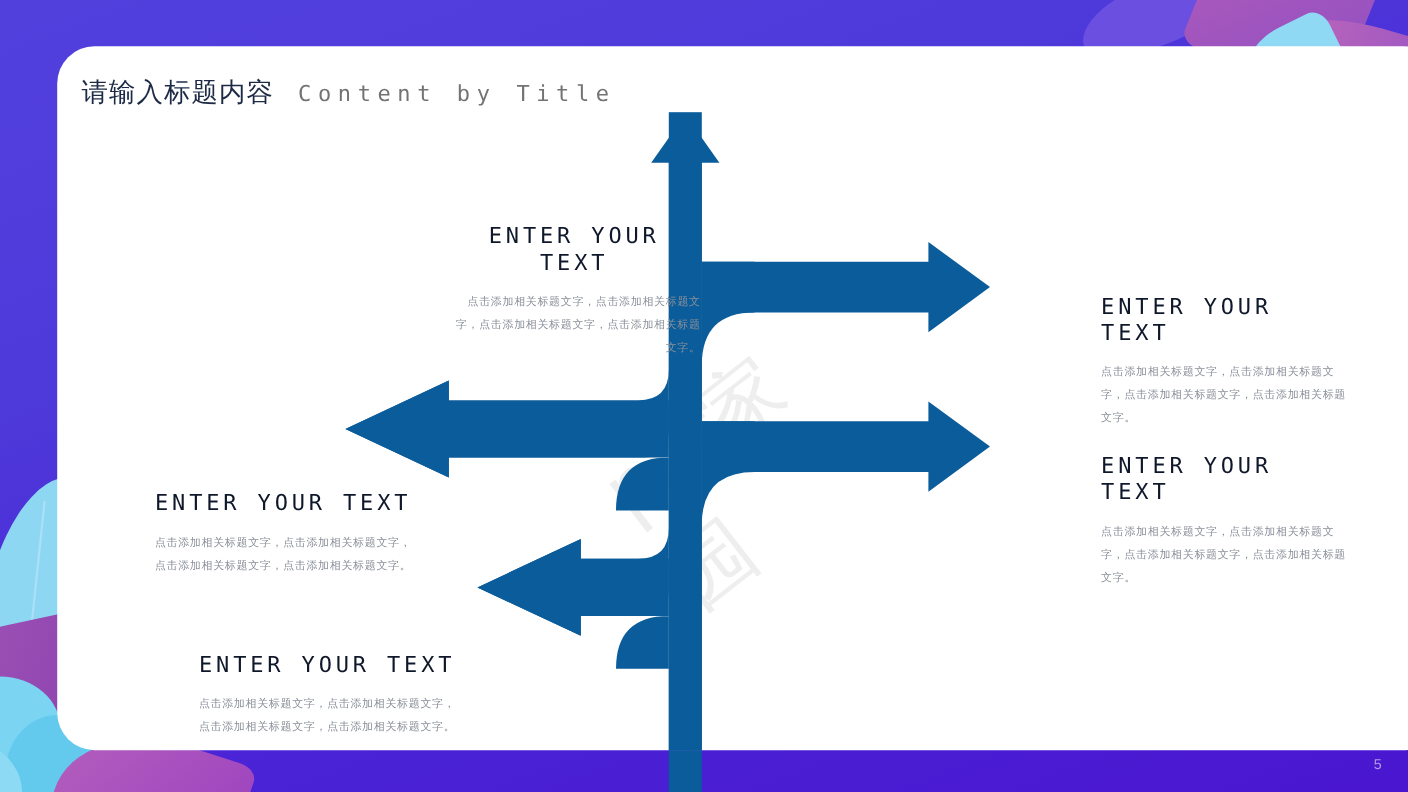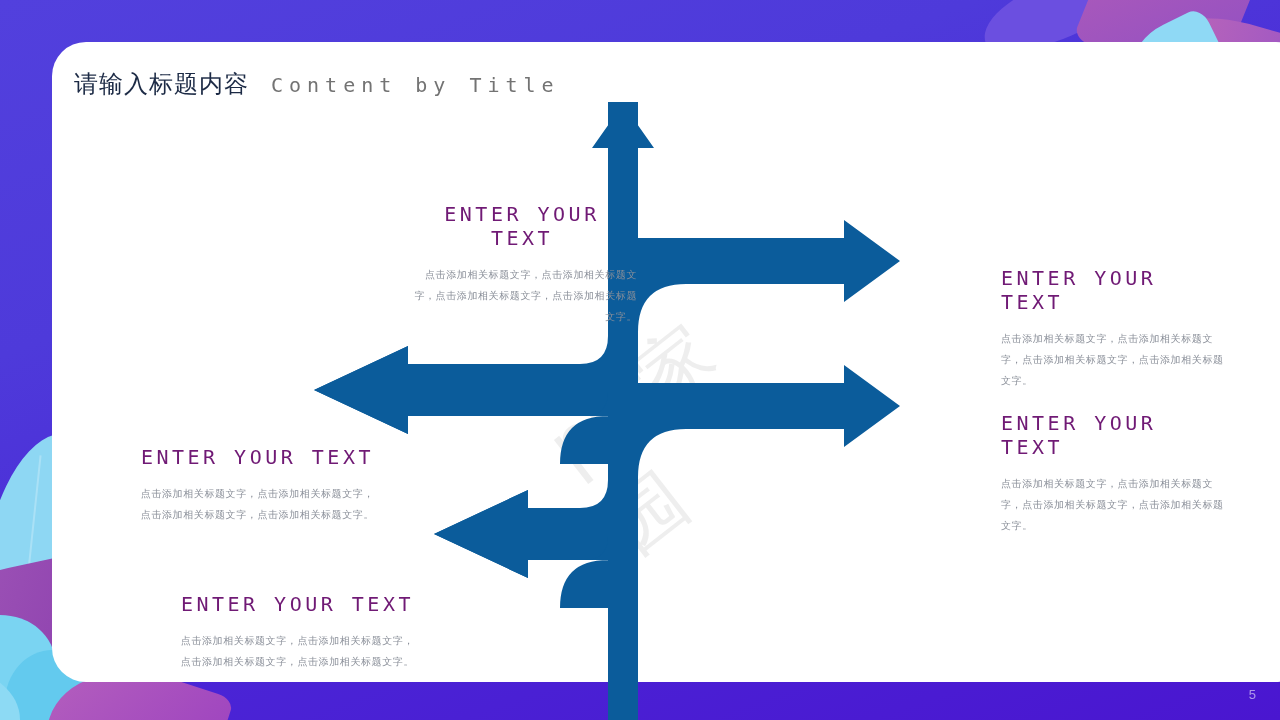--- a/index.html
+++ b/index.html
@@ -93,21 +93,21 @@
     left: 0;
     top: 0;
   }
 
   
   .tb { position: absolute; }
   .tb h3 {
     margin: 0 0 14px 0;
     font-size: 20px;
     font-weight: normal;
-    color: #701a75;
+    color: #0f172a;
     letter-spacing: 3.5px;
     font-family: "DejaVu Sans Mono", monospace;
   }
   .tb p {
     margin: 0;
     font-size: 10px;
     line-height: 21px;
     color: #8a8f99;
     letter-spacing: 0.6px;
   }

